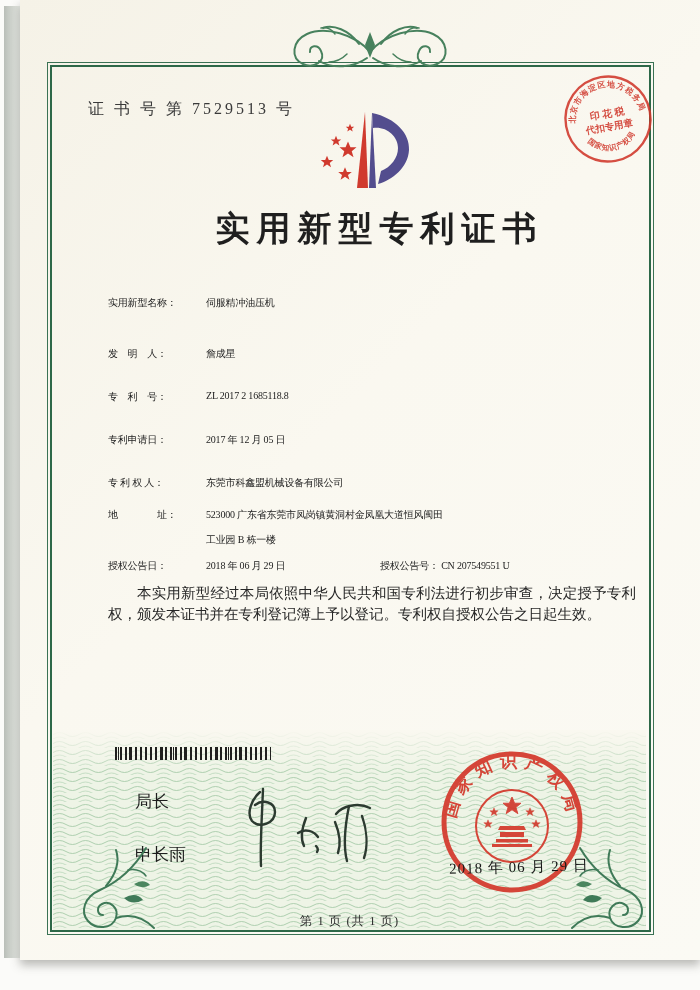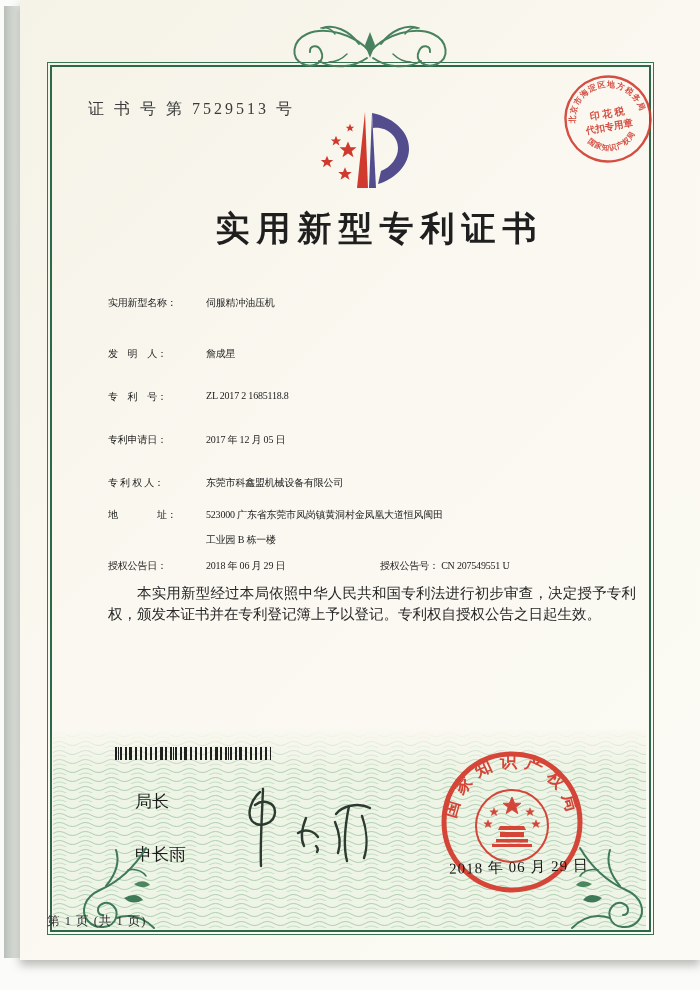--- a/index.html
+++ b/index.html
@@ -65,21 +65,21 @@
   .seal-date{
     position:absolute;left:424px;top:858px;width:150px;text-align:center;
     font-size:15px;color:#161616;letter-spacing:1px;transform:rotate(-1.5deg);white-space:nowrap;
   }
   .tax-stamp{position:absolute;left:543px;top:74px;width:90px;height:90px;transform:rotate(-10deg);opacity:.88;}
   .top-ornament{position:absolute;left:245px;top:14px;width:210px;height:62px;}
   .flourish{position:absolute;width:85px;height:92px;}
   .flourish.left{left:56px;top:840px;}
   .flourish.right{left:545px;top:840px;transform:scaleX(-1);}
   .footer{
-    position:absolute;left:27px;top:913px;width:605px;text-align:left;
+    position:absolute;left:27px;top:913px;width:605px;text-align:center;
     font-size:12.5px;letter-spacing:1px;color:#2e2e2e;
   }
 </style>
 </head>
 <body>
 
 <div>
   <div class="edge-strip"></div>
 
   <div class="paper">

